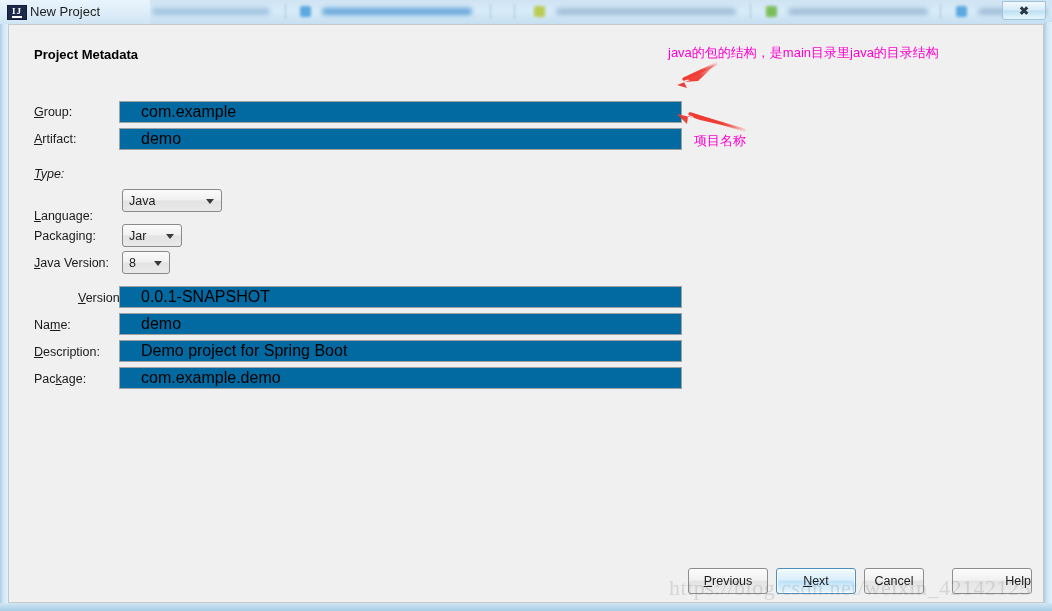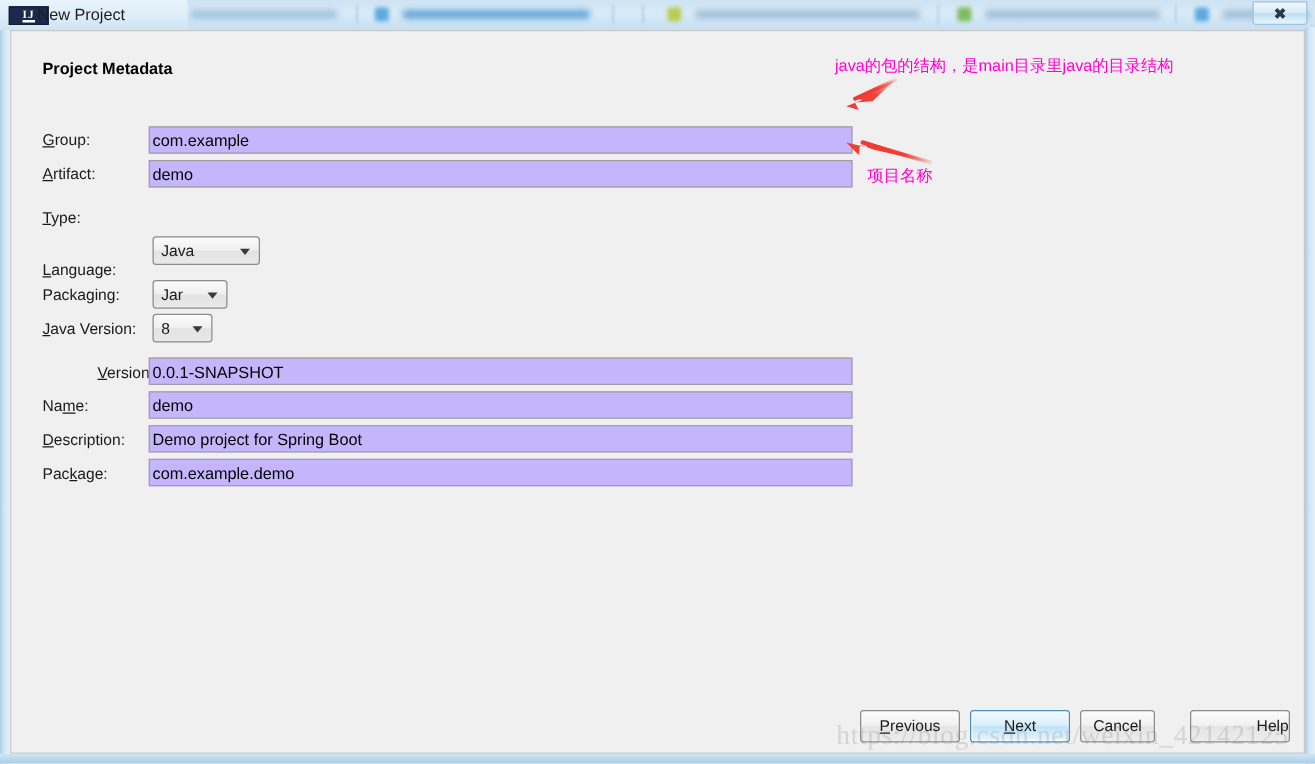--- a/index.html
+++ b/index.html
@@ -72,21 +72,21 @@
   }
   #title-left-bg {
     position: absolute;
     left: 0; top: 0;
     width: 150px; height: 24px;
     background: linear-gradient(180deg, #e9f4fc 0%, #dcecf8 60%, #cfe4f3 100%);
   }
   #app-icon {
     position: absolute;
     left: 7px; top: 5px;
-    width: 32px; height: 15px;
+    width: 20px; height: 15px;
     background: #1b2a4a;
     border: 1px solid #0f1c33;
     box-sizing: border-box;
     display: flex;
     align-items: center;
     justify-content: center;
   }
   #app-icon .ij {
     color: #ffffff;
     font-family: "Liberation Serif", serif;
@@ -149,27 +149,27 @@
     position: absolute;
     font-size: 12.5px;
     color: #1a1a1a;
     white-space: nowrap;
   }
   .flabel u { text-decoration: underline; }
 
   
   .tinput {
     position: absolute;
-    background: #c4b5fd;
+    background: #0369a1;
     border: 1px solid #a0a0a0;
     box-sizing: border-box;
     font-family: "Liberation Sans", sans-serif;
-    font-size: 13px;
+    font-size: 16px;
     color: #000000;
-    padding: 0 2px;
+    padding: 0 21px;
     outline: none;
     line-height: 20px;
   }
 
   
   .combo {
     position: absolute;
     box-sizing: border-box;
     border: 1px solid #8a8a8a;
     border-radius: 3px;
@@ -289,28 +289,28 @@
     <div class="flabel" style="left:25px; top:80px;">
       <span></span><u>G</u><span>roup:</span>
     </div>
     <input class="tinput" style="left: 110px; top: 76px; width: 563px; height: 22px;" value="com.example">
 
     <div class="flabel" style="left:25px; top:107px;">
       <span></span><u>A</u><span>rtifact:</span>
     </div>
     <input class="tinput" style="left: 110px; top: 103px; width: 563px; height: 22px;" value="demo">
 
-    <div class="flabel" style="left:25px; top:142px;">
+    <div class="flabel" style="left:25px; top:142px;font-style:italic;">
       <span></span><u>T</u><span>ype:</span>
     </div>
 
     <div class="flabel" style="left:25px; top:184px;text-align:center;">
       <span></span><u>L</u><span>anguage:</span>
     </div>
-    <div class="combo" style="left:113px; top:164px; width:86px; height:23px;">
+    <div class="combo" style="left:113px; top:164px; width:100px; height:23px;">
       <span>Java</span>
       <span class="arrow"></span>
     </div>
 
     <div class="flabel" style="left:25px; top:204px;">
       <span>Packa</span><u>g</u><span>ing:</span>
     </div>
     <div class="combo" style="left:113px; top:199px; width:60px; height:23px;">
       <span>Jar</span>
       <span class="arrow"></span>

